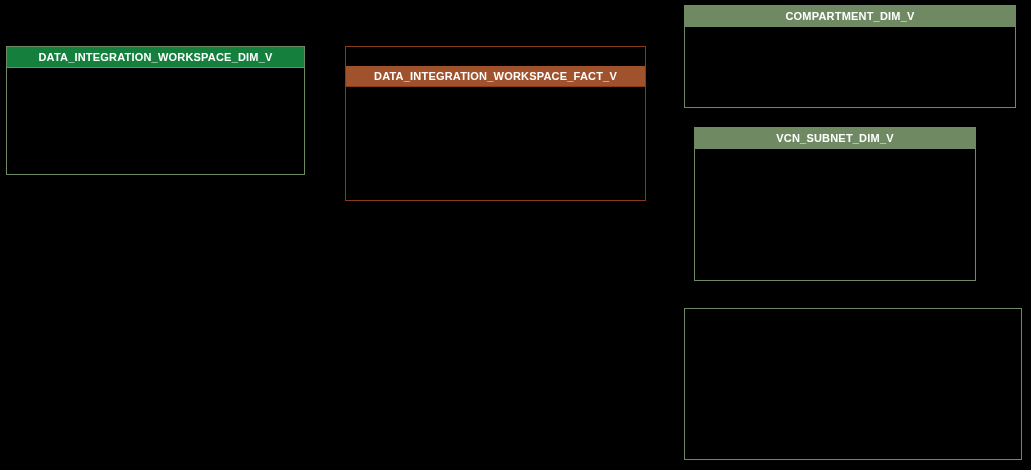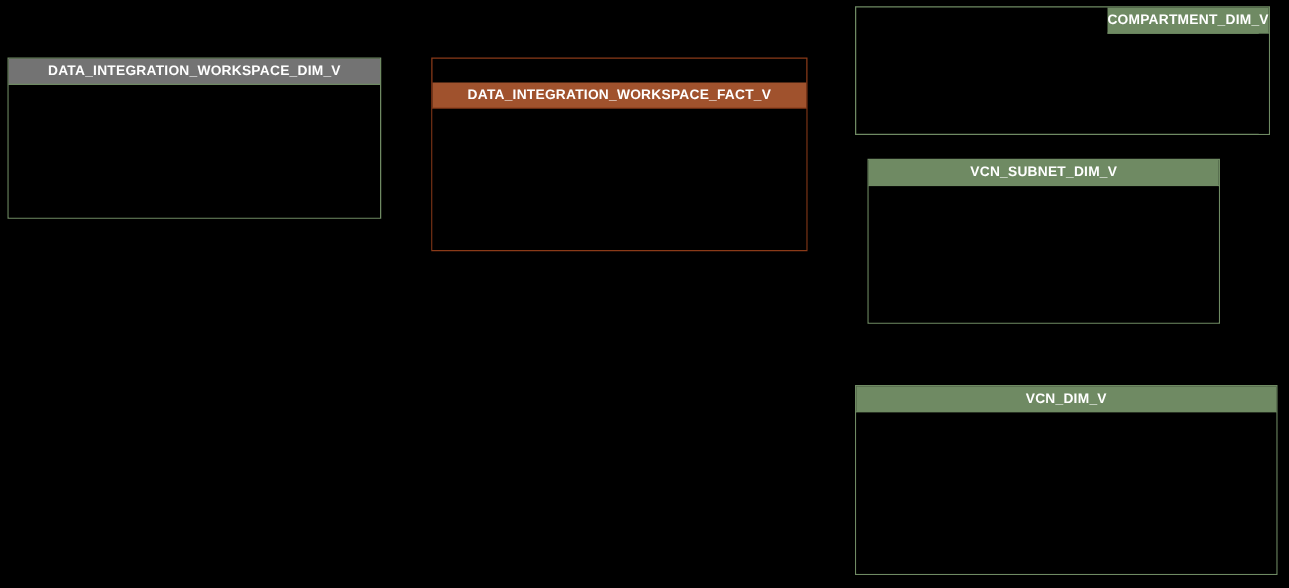--- a/index.html
+++ b/index.html
@@ -54,32 +54,31 @@
     font-size: 11px;
     padding: 2px 4px;
     overflow: hidden;
   }
 </style>
 </head>
 <body>
 
 <div id="diagram-canvas" style="background: rgb(0, 0, 0);">
     <div class="entity" style="left: 6px; top: 46px; width: 299px; height: 129px; border-color: rgb(111, 138, 99);">
-      <div class="entity-header" style="background: #737373; border-bottom-color: rgb(111, 138, 99); color: rgb(255, 255, 255); text-align: center;">DATA_INTEGRATION_WORKSPACE_DIM_V</div>
+      <div class="entity-header" style="background: #15803d; border-bottom-color: rgb(111, 138, 99); color: rgb(255, 255, 255); text-align: center;">DATA_INTEGRATION_WORKSPACE_DIM_V</div>
       <div class="entity-body"></div>
     </div>
     <div class="entity fact" style="left: 345px; top: 46px; width: 301px; height: 155px; border-color: rgb(138, 58, 24);">
       <div class="entity-header" style="background: rgb(160, 82, 45); border-bottom-color: rgb(138, 58, 24); color: rgb(255, 255, 255); margin-top: 19px;">DATA_INTEGRATION_WORKSPACE_FACT_V</div>
       <div class="entity-body"></div>
     </div>
-    <div class="entity" style="left: 684px; top: 5px; width: 332px; height: 103px; border-color: rgb(111, 138, 99); align-items: flex-end;">
+    <div class="entity" style="left: 684px; top: 5px; width: 332px; height: 103px; border-color: rgb(111, 138, 99);">
       <div class="entity-header" style="background: rgb(111, 138, 99); border-bottom-color: rgb(111, 138, 99); color: rgb(255, 255, 255);">COMPARTMENT_DIM_V</div>
       <div class="entity-body"></div>
     </div>
-    <div class="entity" style="left: 694px; top: 127px; width: 282px; height: 132px; border-color: rgb(111, 138, 99);">
+    <div class="entity" style="left: 694px; top: 127px; width: 282px; height: 154px; border-color: rgb(111, 138, 99);">
       <div class="entity-header" style="background: rgb(111, 138, 99); border-bottom-color: rgb(111, 138, 99); color: rgb(255, 255, 255);">VCN_SUBNET_DIM_V</div>
       <div class="entity-body"></div>
     </div>
     <div class="entity" style="left: 684px; top: 308px; width: 338px; height: 152px; border-color: rgb(111, 138, 99);">
-      <div class="entity-header" style="background: rgb(111, 138, 99); border-bottom-color: rgb(111, 138, 99); color: rgb(255, 255, 255);">VCN_DIM_V</div>
       <div class="entity-body"></div>
     </div>
   </div>
 
 </body></html>

